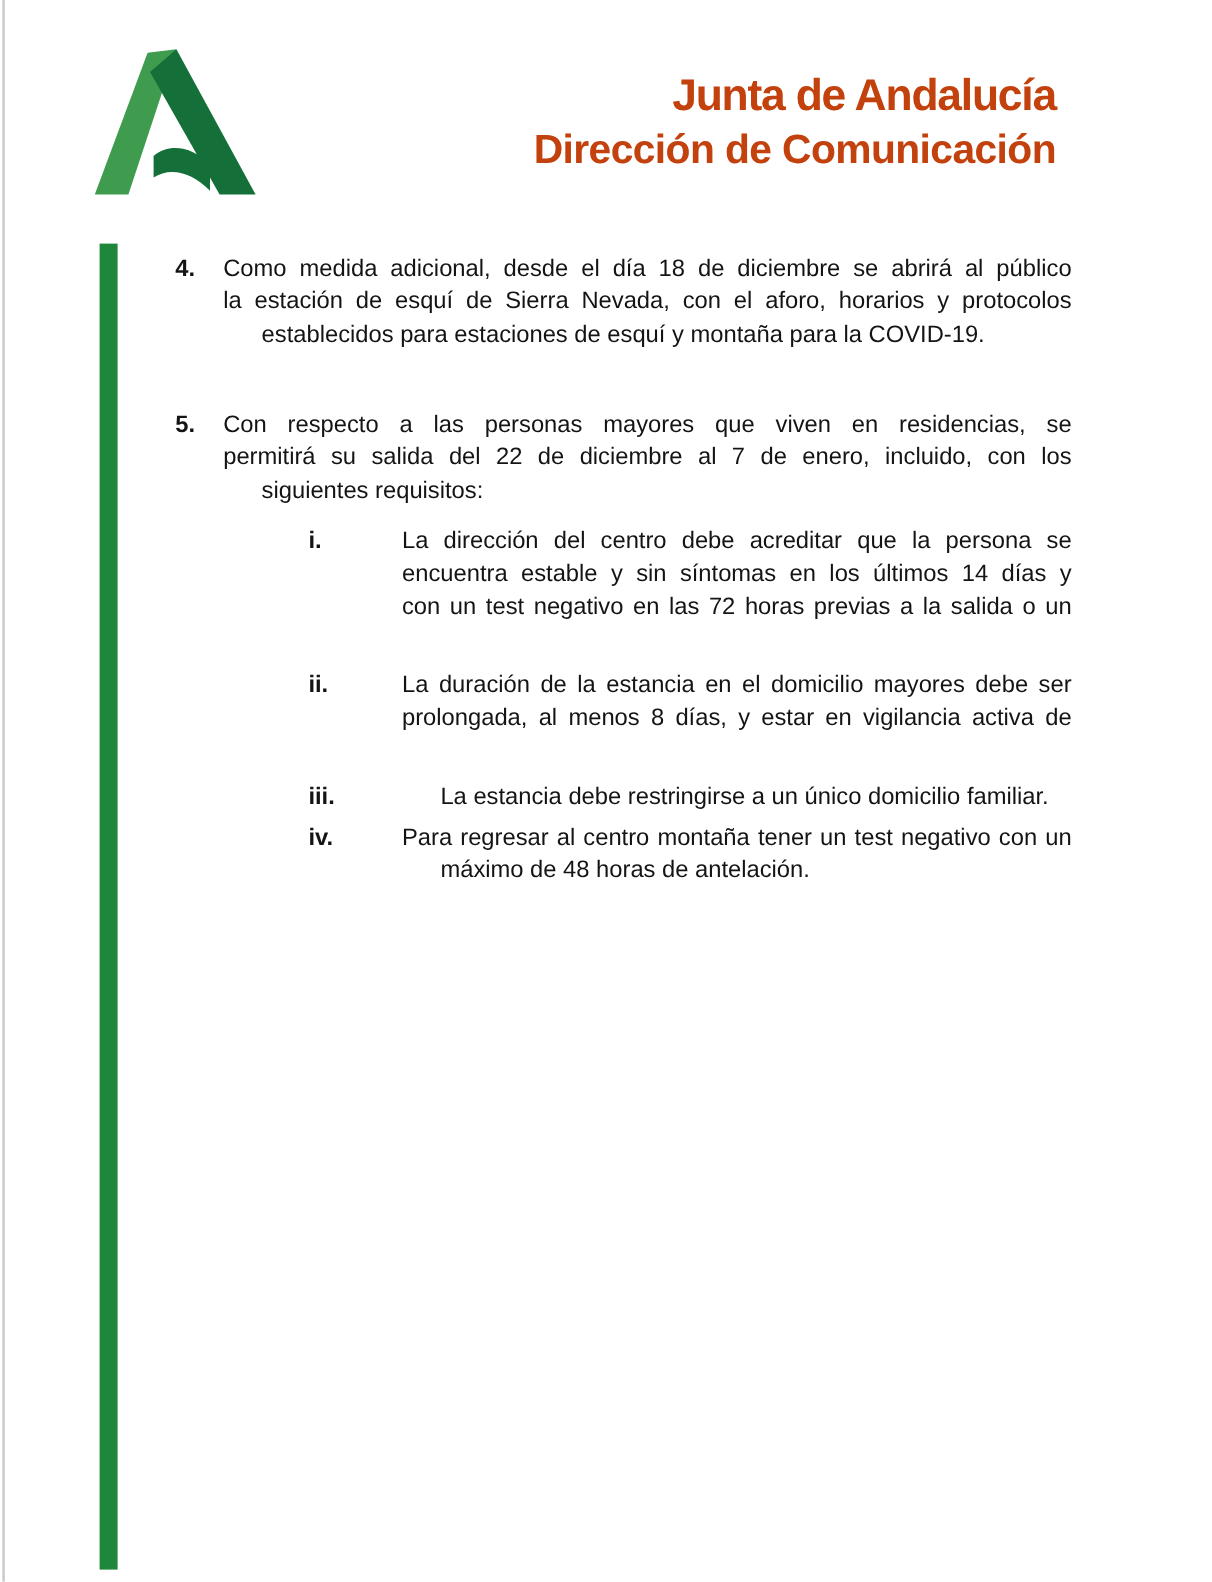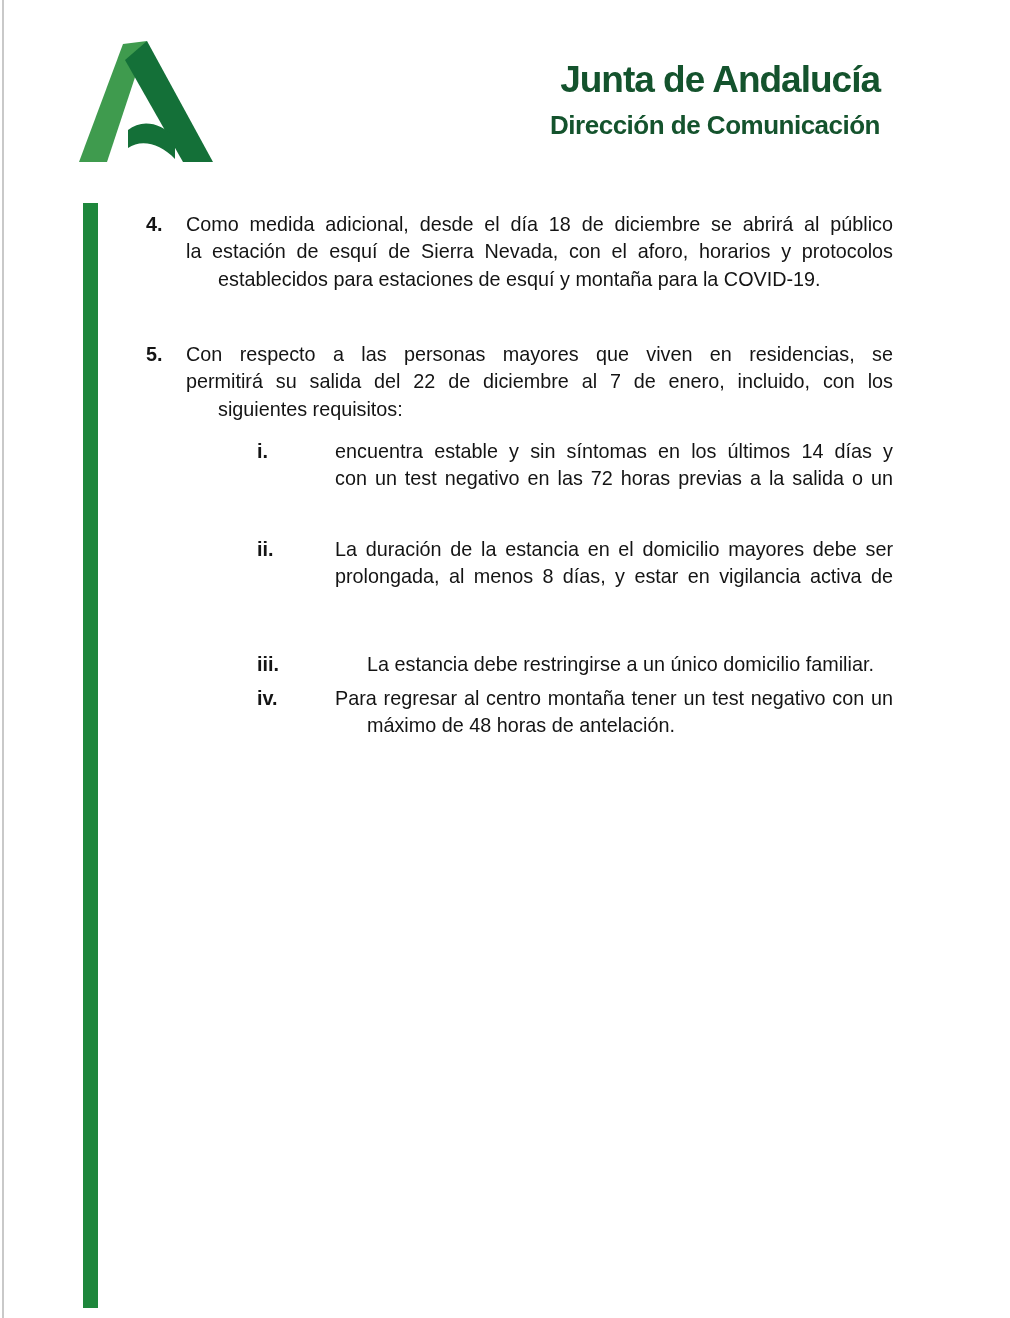--- a/index.html
+++ b/index.html
@@ -25,27 +25,27 @@
   }
   .green-bar{
     position:absolute;left:83px;top:203px;width:15px;height:1105px;
     background:var(--bar-green);
   }
   .logo{
     position:absolute;left:77px;top:40px;width:140px;height:123px;
   }
   .brand{
     position:absolute;right:130px;text-align:right;
-    font-weight:bold;color:#14532d;white-space:nowrap;
+    font-weight:bold;color:#c2410c;white-space:nowrap;
   }
   .brand-title{
     top:61px;font-size:37px;line-height:38px;letter-spacing:-1px;
   }
   .brand-subtitle{
-    top:112px;font-size:26px;line-height:27px;letter-spacing:-0.5px;
+    top:112px;font-size:34px;line-height:27px;letter-spacing:-0.5px;
   }
   .para{
     position:absolute;left:186px;width:707px;
     font-size:19.8px;line-height:27.4px;
   }
   .para.sub{left:335px;width:558px;}
   .marker{
     position:absolute;left:-40px;top:0;
     font-weight:bold;
   }
@@ -86,26 +86,27 @@
   <div>
       <div class="ln">Con respecto a las personas mayores que viven en residencias, se</div>
       <div class="ln">permitirá su salida del 22 de diciembre al 7 de enero, incluido, con los</div>
       <div class="ln last">siguientes requisitos:</div>
     </div>
 </div>
 
 <div class="para sub" style="top:438px">
   <span class="marker">i.</span>
   <div>
+      <div class="ln">La dirección del centro debe acreditar que la persona se</div>
       <div class="ln">encuentra estable y sin síntomas en los últimos 14 días y</div>
       <div class="ln">con un test negativo en las 72 horas previas a la salida o un</div>
     </div>
 </div>
 
-<div class="para sub" style="top:536px">
+<div class="para sub" style="top:558px">
   <span class="marker">ii.</span>
   <div>
       <div class="ln">La duración de la estancia en el domicilio mayores debe ser</div>
       <div class="ln">prolongada, al menos 8 días, y estar en vigilancia activa de</div>
     </div>
 </div>
 
 <div class="para sub" style="top:651px">
   <span class="marker">iii.</span>
   <div>

